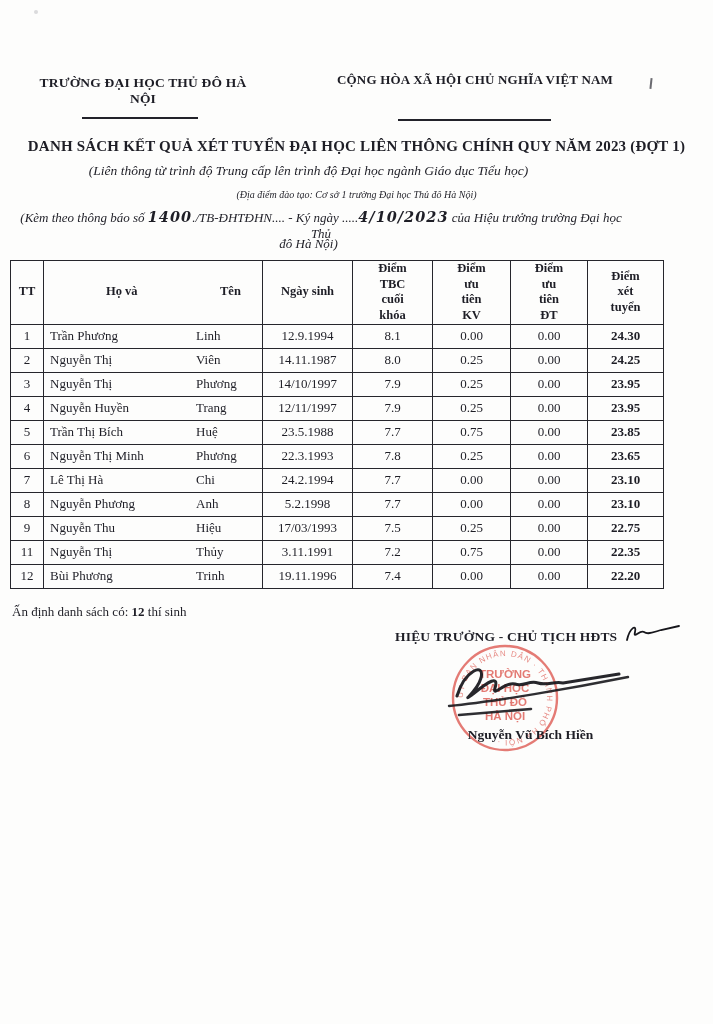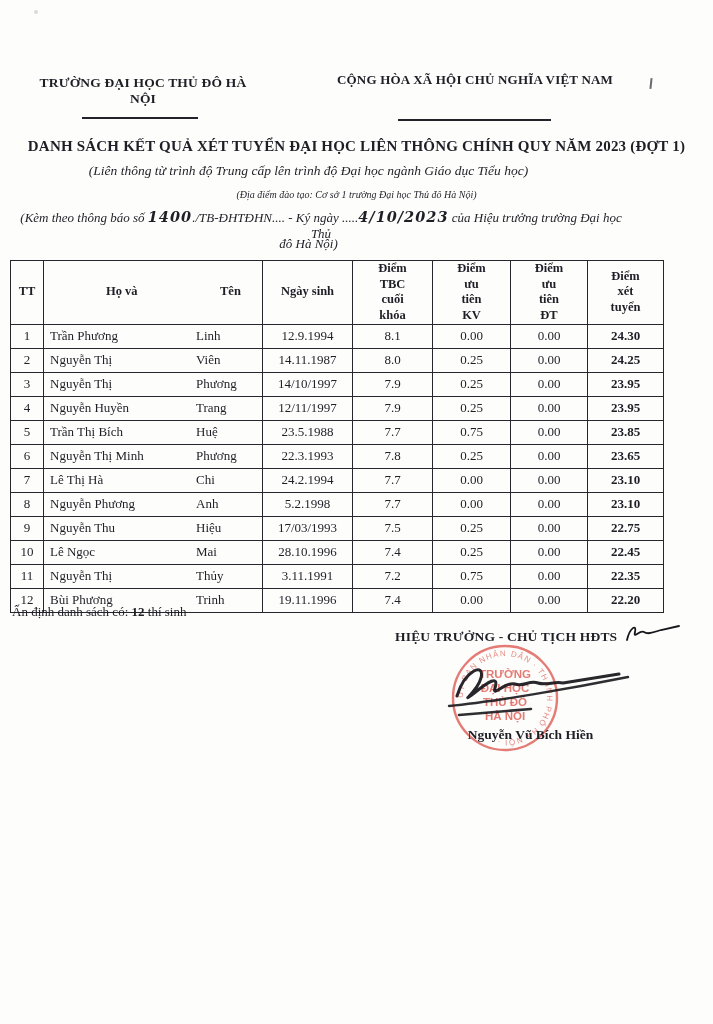--- a/index.html
+++ b/index.html
@@ -180,29 +180,20 @@
       <tr>
         <td class="c-tt">9</td>
         <td class="c-name"><span class="surname">Nguyễn Thu</span><span class="given">Hiệu</span></td>
         <td class="c-dob">17/03/1993</td>
         <td class="c-num">7.5</td>
         <td class="c-num">0.25</td>
         <td class="c-num">0.00</td>
         <td class="c-total">22.75</td>
       </tr>
       <tr>
-        <td class="c-tt">10</td>
-        <td class="c-name"><span class="surname">Lê Ngọc</span><span class="given">Mai</span></td>
-        <td class="c-dob">28.10.1996</td>
-        <td class="c-num">7.4</td>
-        <td class="c-num">0.25</td>
-        <td class="c-num">0.00</td>
-        <td class="c-total">22.45</td>
-      </tr>
-      <tr>
         <td class="c-tt">11</td>
         <td class="c-name"><span class="surname">Nguyễn Thị</span><span class="given">Thủy</span></td>
         <td class="c-dob">3.11.1991</td>
         <td class="c-num">7.2</td>
         <td class="c-num">0.75</td>
         <td class="c-num">0.00</td>
         <td class="c-total">22.35</td>
       </tr>
       <tr>
         <td class="c-tt">12</td>

